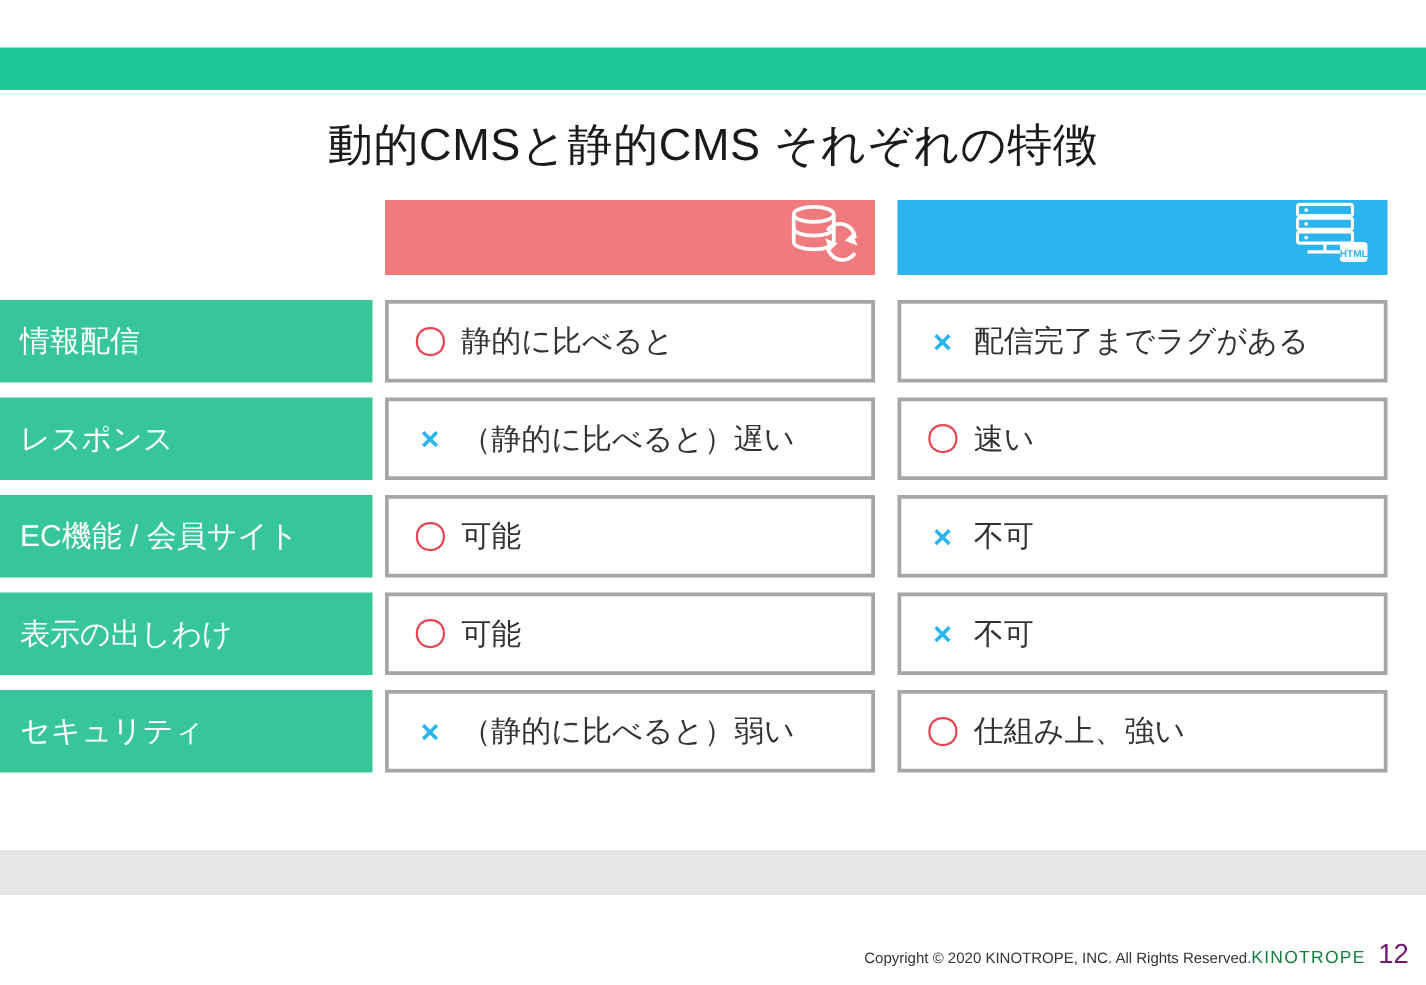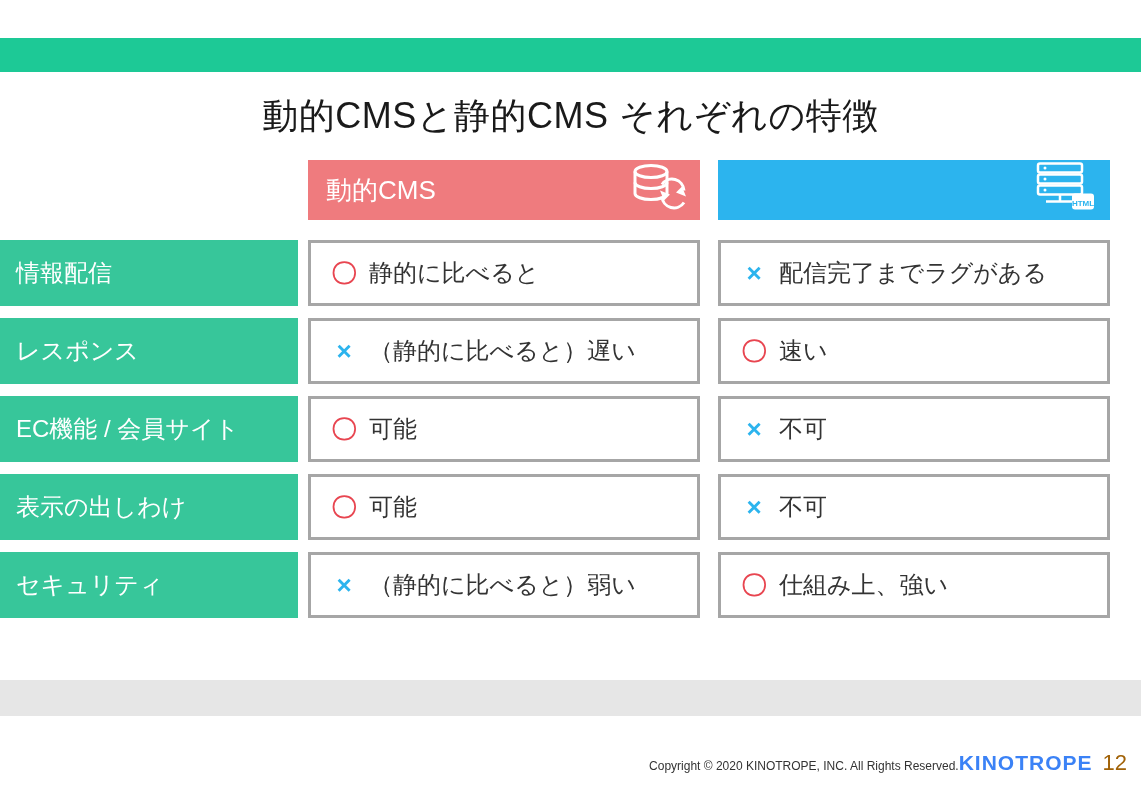--- a/index.html
+++ b/index.html
@@ -98,37 +98,36 @@
     background: #e6e6e6;
   }
   .footer {
     position: absolute;
     right: 14px;
     bottom: 12px;
     display: flex;
     align-items: baseline;
   }
   .copyright { font-size: 12px; color: #333333; }
-  .brand { font-size: 21px; font-weight: 700; color: #3b82f6; letter-spacing: 1px; }
-  .pageno { font-size: 22px; color: #a16207; margin-left: 10px; }
+  .brand { font-size: 14px; font-weight: 400; color: #15803d; letter-spacing: 1px; }
+  .pageno { font-size: 22px; color: #701a75; margin-left: 10px; }
 </style>
 </head>
 <body>
 
 <div class="top-bar"></div>
 
 <h1 class="title">動的CMSと静的CMS それぞれの特徴</h1>
 
 <div class="grid">
 
   <div class="row header-row">
     <div class="rowlabel empty"></div>
     <div class="gap"></div>
     <div class="colhead dynamic">
-      <span>動的CMS</span>
       <span class="icon">
         <svg width="54" height="48" viewBox="0 0 54 48">
           <ellipse cx="19" cy="9" rx="16" ry="6" fill="none" stroke="#ffffff" stroke-width="3"></ellipse>
           <path d="M3 9 v22 a16 6 0 0 0 32 0 V9" fill="none" stroke="#ffffff" stroke-width="3"></path>
           <path d="M3 20 a16 6 0 0 0 32 0" fill="none" stroke="#ffffff" stroke-width="3"></path>
           <path d="M30 22 a12 12 0 0 1 22 6" fill="none" stroke="#ffffff" stroke-width="3"></path>
           <polygon points="50,24 54,34 44,30" fill="#ffffff"></polygon>
           <path d="M52 40 a12 12 0 0 1 -22 -6" fill="none" stroke="#ffffff" stroke-width="3"></path>
           <polygon points="32,38 28,28 38,32" fill="#ffffff"></polygon>
         </svg>

